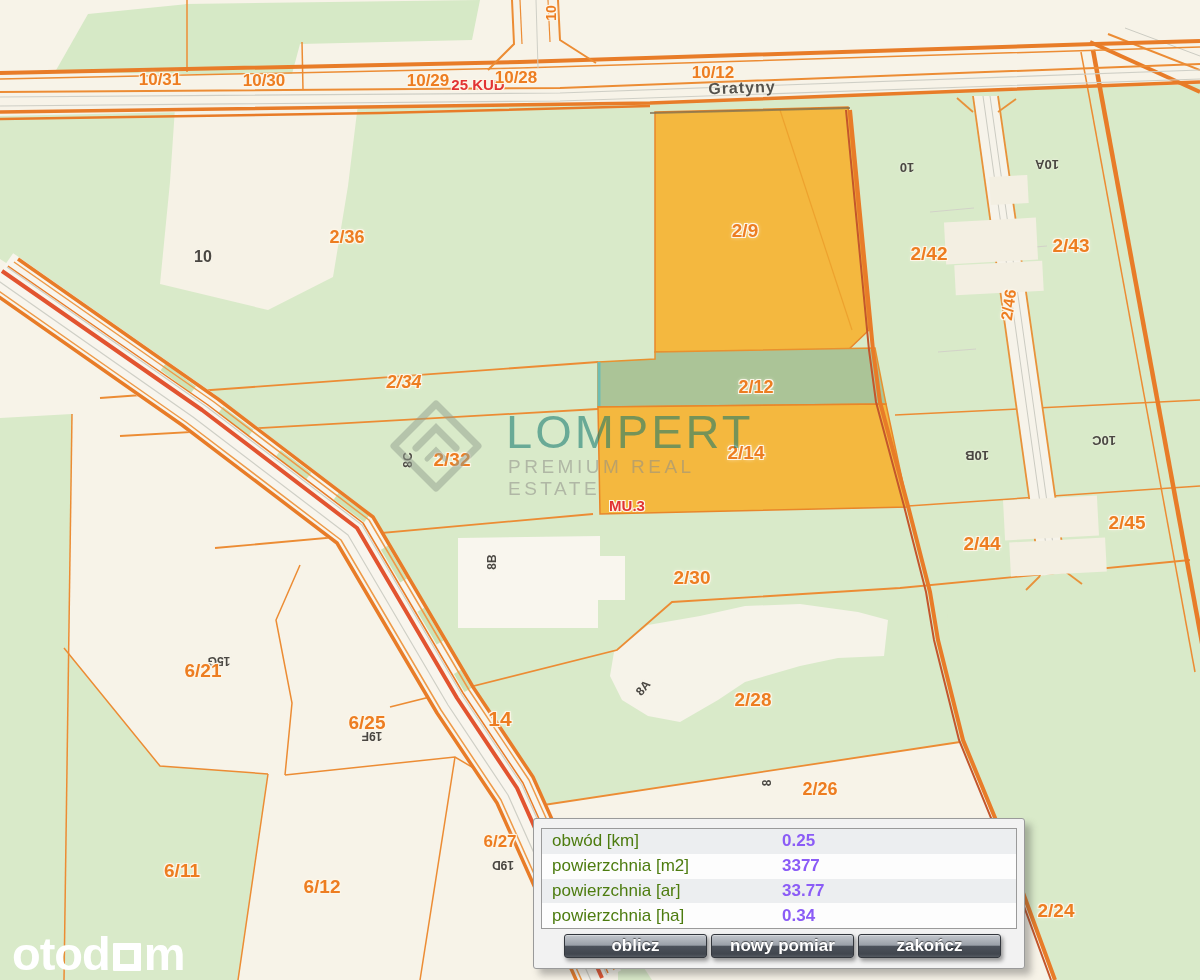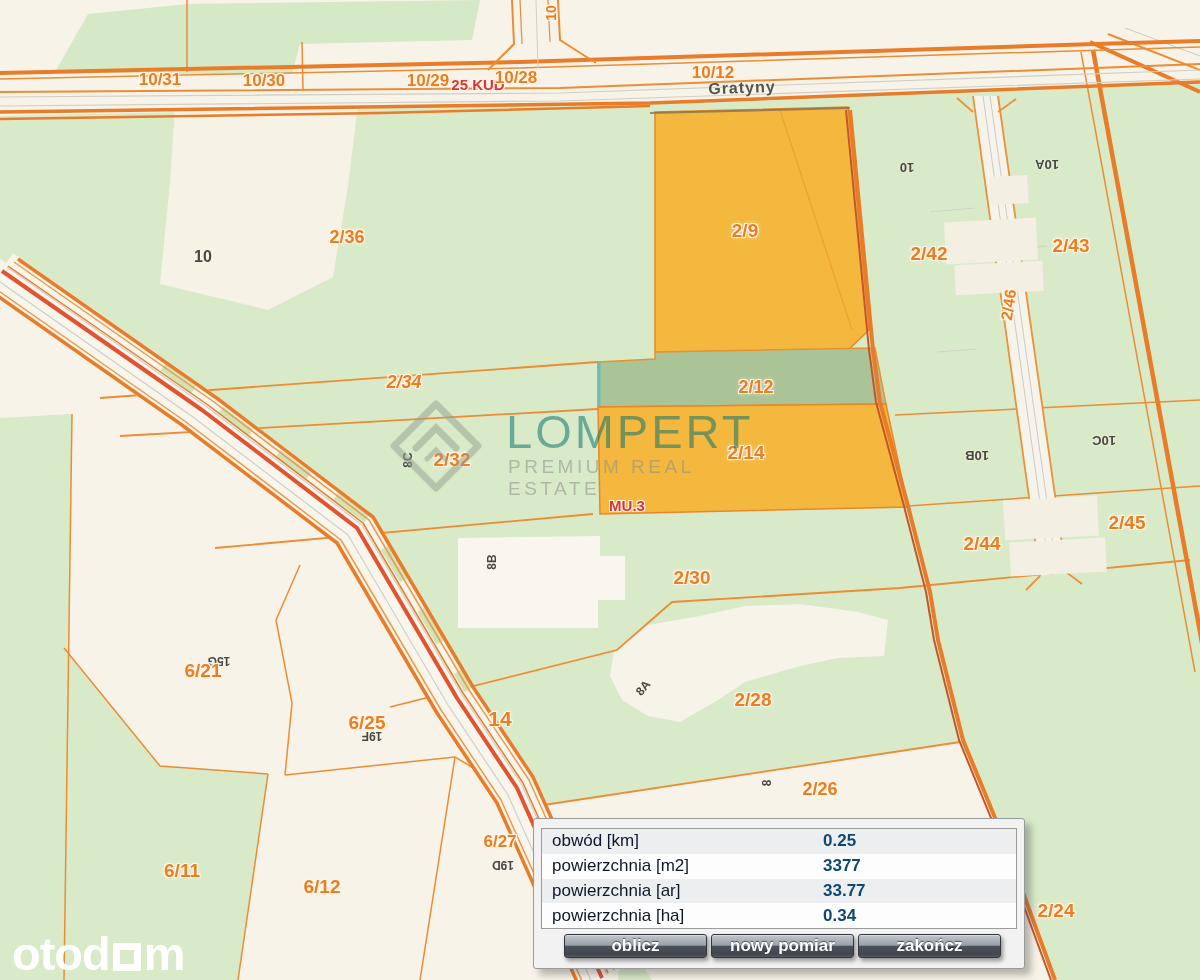--- a/index.html
+++ b/index.html
@@ -30,22 +30,22 @@
     border-radius:1px;margin:6px 3px 0 3px;}
   
   #measure-panel{position:absolute;left:533px;top:818px;width:490px;height:149px;
     background:#f2f2f2;border:1px solid #9a9a9a;border-radius:3px;
     box-shadow:6px 6px 7px rgba(60,60,60,.35);}
   #mp-table{position:absolute;left:7px;top:9px;right:7px;height:99px;background:#fff;
     border:1px solid #9a9a9a;}
   .m-row{position:relative;height:24.75px;display:flex;align-items:center;font-size:17px;}
   .m-row:nth-child(odd){background:#eceef0;}
   .m-row:nth-child(even){background:#fdfdfd;}
-  .m-label{color:#0f172a;padding-left:10px;}
-  .m-value{position:absolute;left:240px;color:#0c4a6e;font-weight:bold;margin-left:41px;}
+  .m-label{color:#4d7c0f;padding-left:10px;}
+  .m-value{position:absolute;left:240px;color:#8b5cf6;font-weight:bold;}
   #mp-buttons{position:absolute;left:7px;right:7px;top:115px;display:flex;gap:4px;padding-left:23px;}
   .mp-btn{width:143px;height:24px;border:1px solid #33373d;border-radius:3px;cursor:pointer;
     color:#fff;font-weight:bold;font-size:17px;font-family:"Liberation Sans",sans-serif;
     background:linear-gradient(180deg,#c3c7cd 0%,#9aa0a8 46%,#4c525b 52%,#41464e 86%,#545a61 100%);
     text-shadow:0 -1px 1px rgba(0,0,0,.55);
     box-shadow:2px 3px 4px rgba(0,0,0,.4), inset 0 1px 0 rgba(255,255,255,.35);}
 </style>
 </head>
 <body>
 

